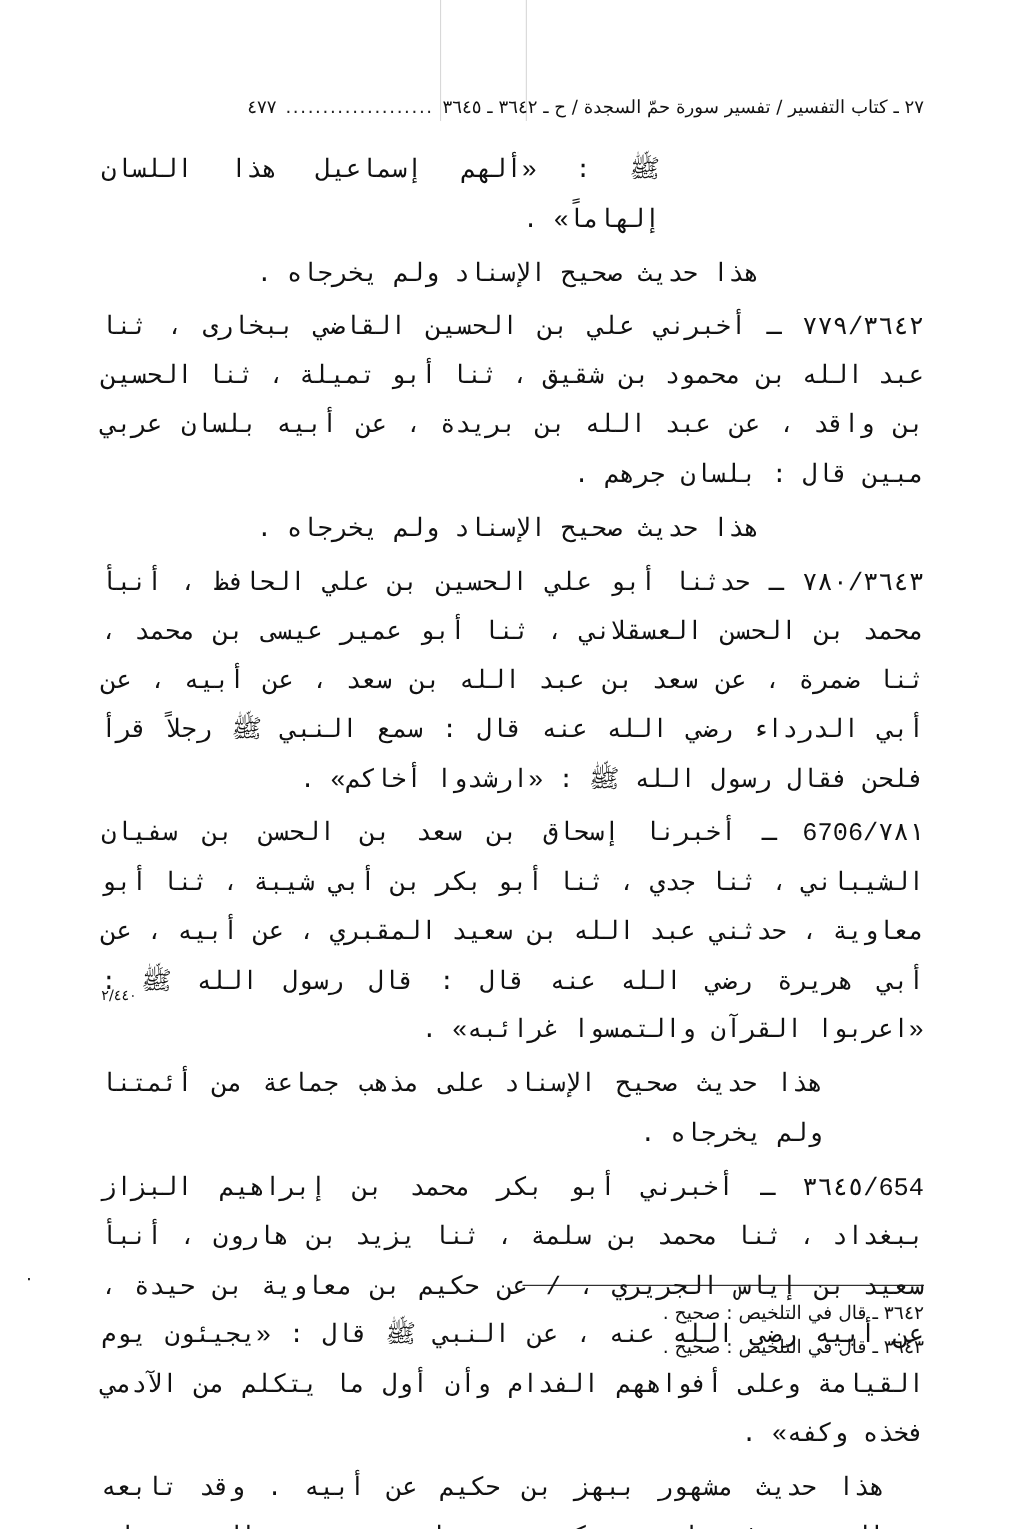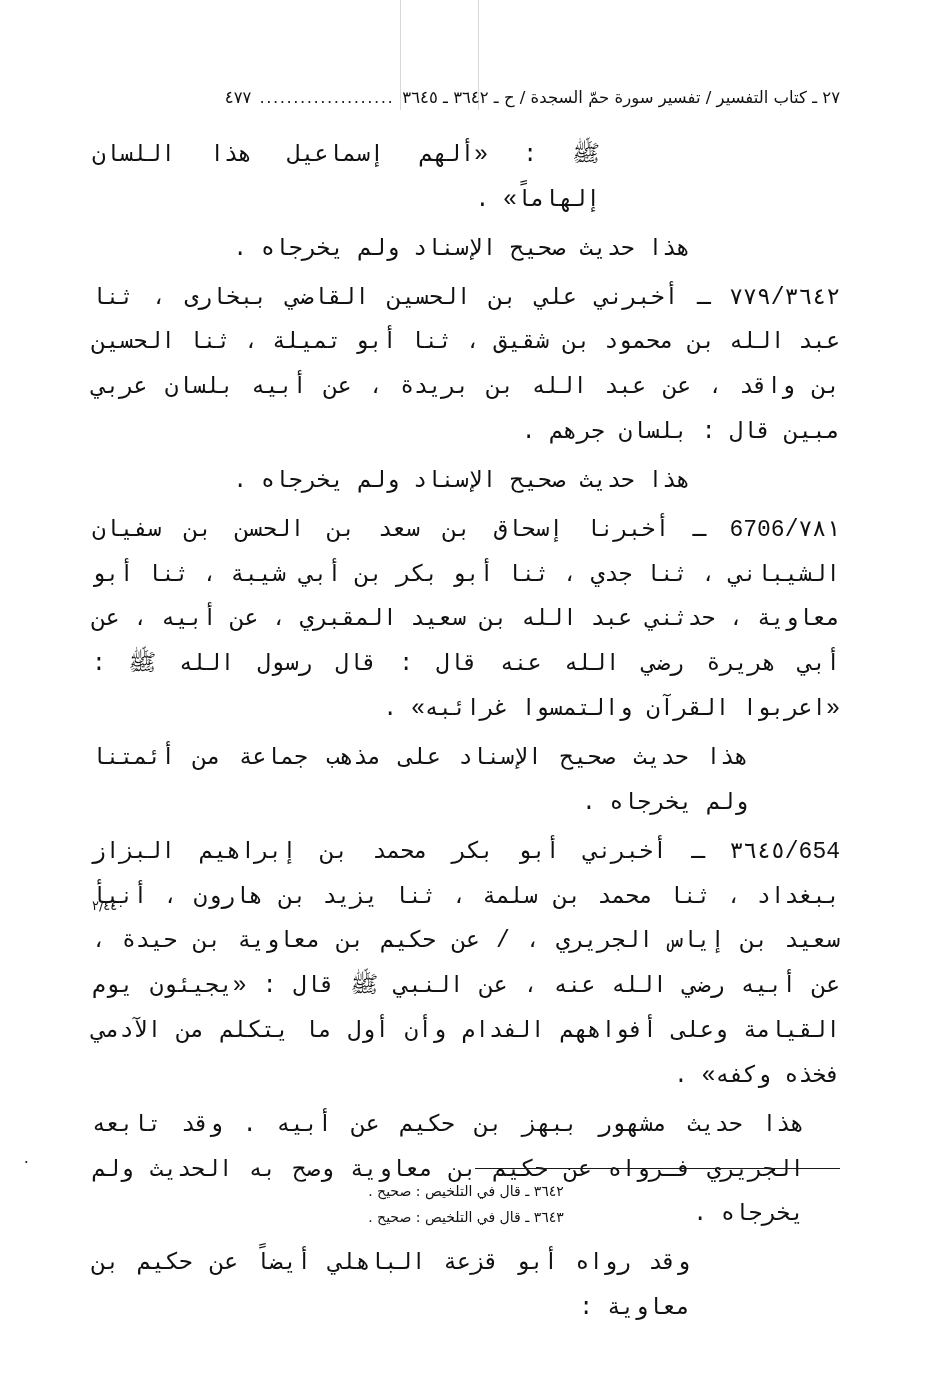--- a/index.html
+++ b/index.html
@@ -113,23 +113,23 @@
     left: 92px;
     top: 1168px;
   }
   .fn-rule {
     height: 1px;
     background: #1a1a1a;
     width: 365px;
     margin: 0 0 10px auto;
   }
   .footnotes .fn {
-    font-size: 14px;
+    font-size: 17px;
     line-height: 1.85;
-    text-align: center;
+    text-align: right;
     margin: 0;
   }
 </style>
 </head>
 <body>
 
 <div class="scan-line a"></div>
 <div class="scan-line b"></div>
 
 <div class="page">
@@ -138,20 +138,21 @@
     <span class="title">٢٧ ـ كتاب التفسير / تفسير سورة حمّ السجدة / ح ـ ٣٦٤٢ ـ ٣٦٤٥</span>
     <span class="dots">....................</span>
     <span class="pageno">٤٧٧</span>
   </div>
 
   <div class="body-text">
     <p class="indent-xl">ﷺ : «ألهم إسماعيل هذا اللسان إلهاماً» .</p>
     <p class="indent-lg gap">هذا حديث صحيح الإسناد ولم يخرجاه .</p>
     <p class="gap">٧٧٩/٣٦٤٢ ـ أخبرني علي بن الحسين القاضي ببخارى ، ثنا عبد الله بن محمود بن شقيق ، ثنا أبو تميلة ، ثنا الحسين بن واقد ، عن عبد الله بن بريدة ، عن أبيه بلسان عربي مبين قال : بلسان جرهم .</p>
     <p class="indent-lg gap">هذا حديث صحيح الإسناد ولم يخرجاه .</p>
+    <p class="gap">٧٨٠/٣٦٤٣ ـ حدثنا أبو علي الحسين بن علي الحافظ ، أنبأ محمد بن الحسن العسقلاني ، ثنا أبو عمير عيسى بن محمد ، ثنا ضمرة ، عن سعد بن عبد الله بن سعد ، عن أبيه ، عن أبي الدرداء رضي الله عنه قال : سمع النبي ﷺ رجلاً قرأ فلحن فقال رسول الله ﷺ : «ارشدوا أخاكم» .</p>
     <p class="gap">٧٨١/6706 ـ أخبرنا إسحاق بن سعد بن الحسن بن سفيان الشيباني ، ثنا جدي ، ثنا أبو بكر بن أبي شيبة ، ثنا أبو معاوية ، حدثني عبد الله بن سعيد المقبري ، عن أبيه ، عن أبي هريرة رضي الله عنه قال : قال رسول الله ﷺ : «اعربوا القرآن والتمسوا غرائبه» .</p>
     <p class="indent-md gap">هذا حديث صحيح الإسناد على مذهب جماعة من أئمتنا ولم يخرجاه .</p>
     <p class="gap">654/٣٦٤٥ ـ أخبرني أبو بكر محمد بن إبراهيم البزاز ببغداد ، ثنا محمد بن سلمة ، ثنا يزيد بن هارون ، أنبأ سعيد بن إياس الجريري ، / عن حكيم بن معاوية بن حيدة ، عن أبيه رضي الله عنه ، عن النبي ﷺ قال : «يجيئون يوم القيامة وعلى أفواههم الفدام وأن أول ما يتكلم من الآدمي فخذه وكفه» .</p>
     <p class="indent gap">هذا حديث مشهور ببهز بن حكيم عن أبيه .  وقد تابعه الجريري فـرواه عن حكيم بن معاوية وصح به الحديث ولم يخرجاه .</p>
     <p class="indent-lg gap">وقد رواه أبو قزعة الباهلي أيضاً عن حكيم بن معاوية :</p>
   </div>
 
   <div class="marginref">٢/٤٤٠</div>
 </div>
 

